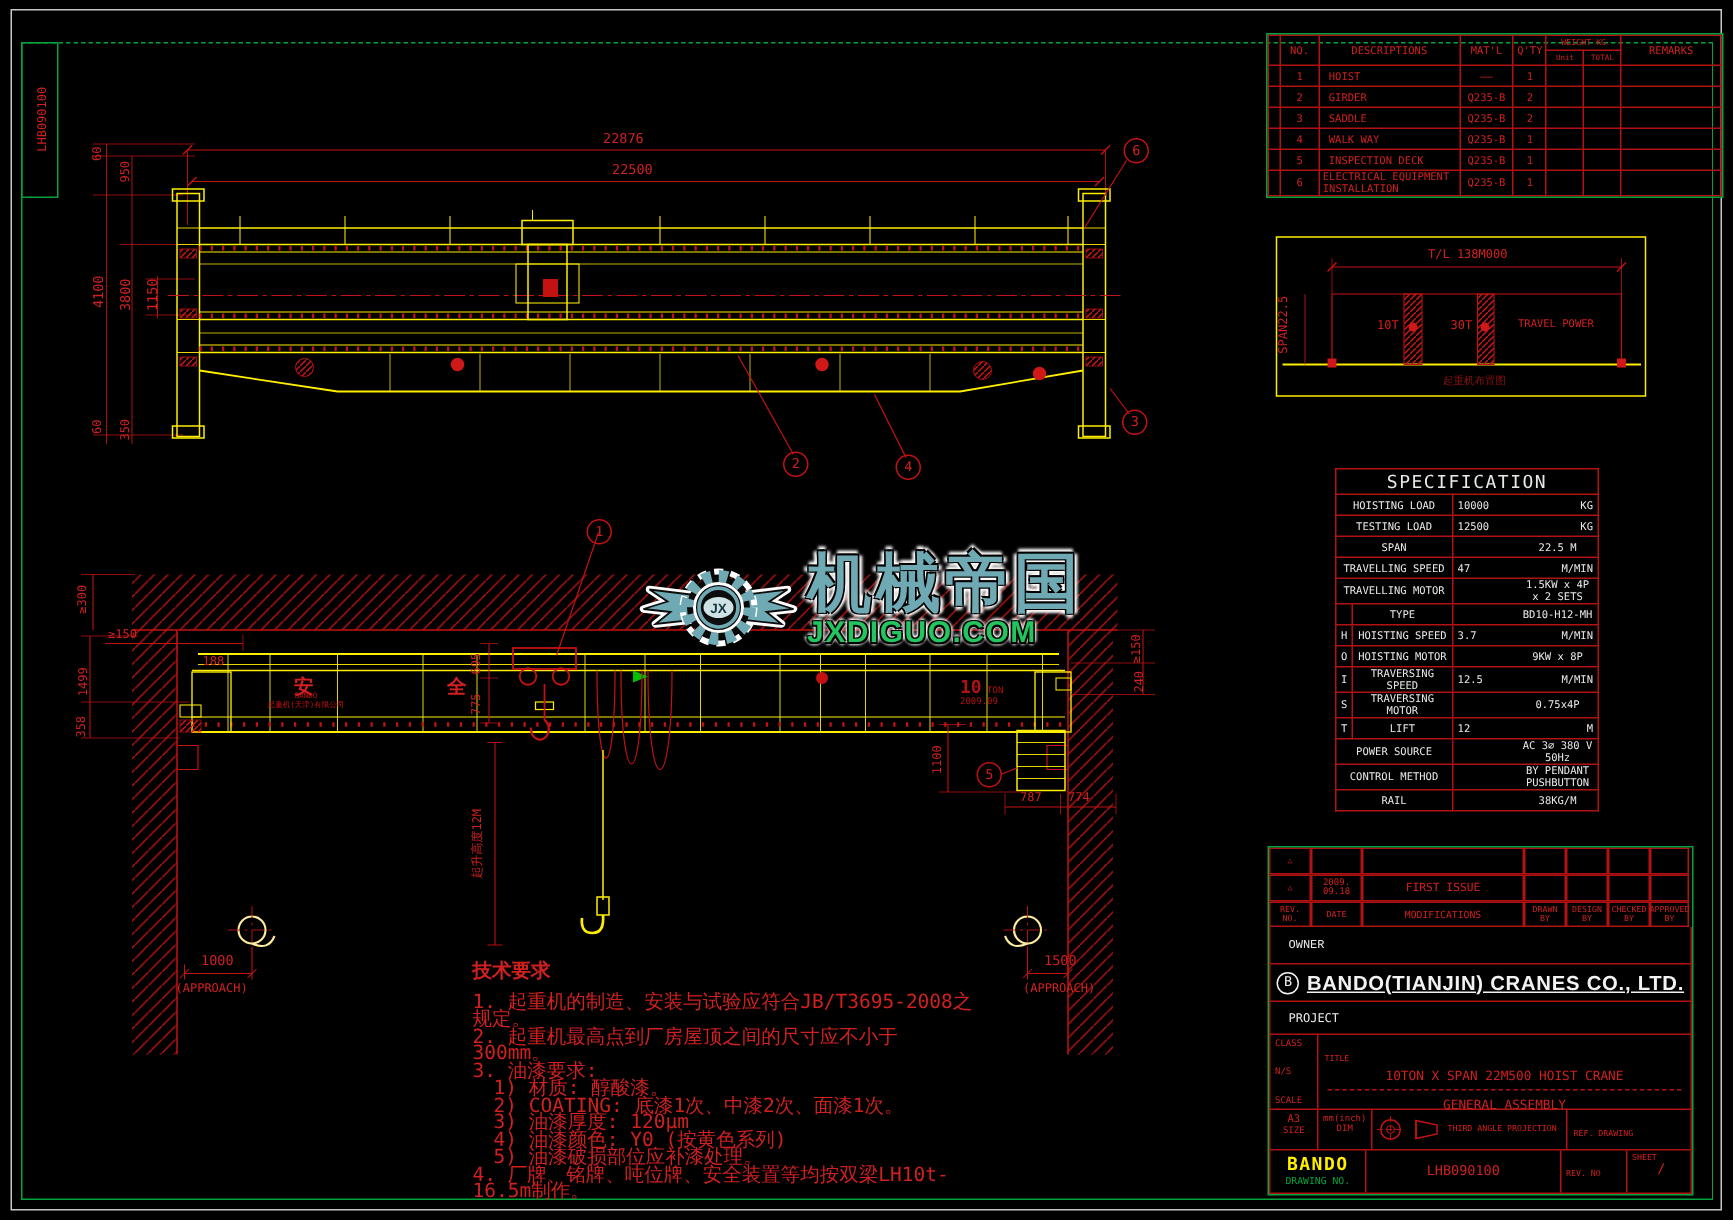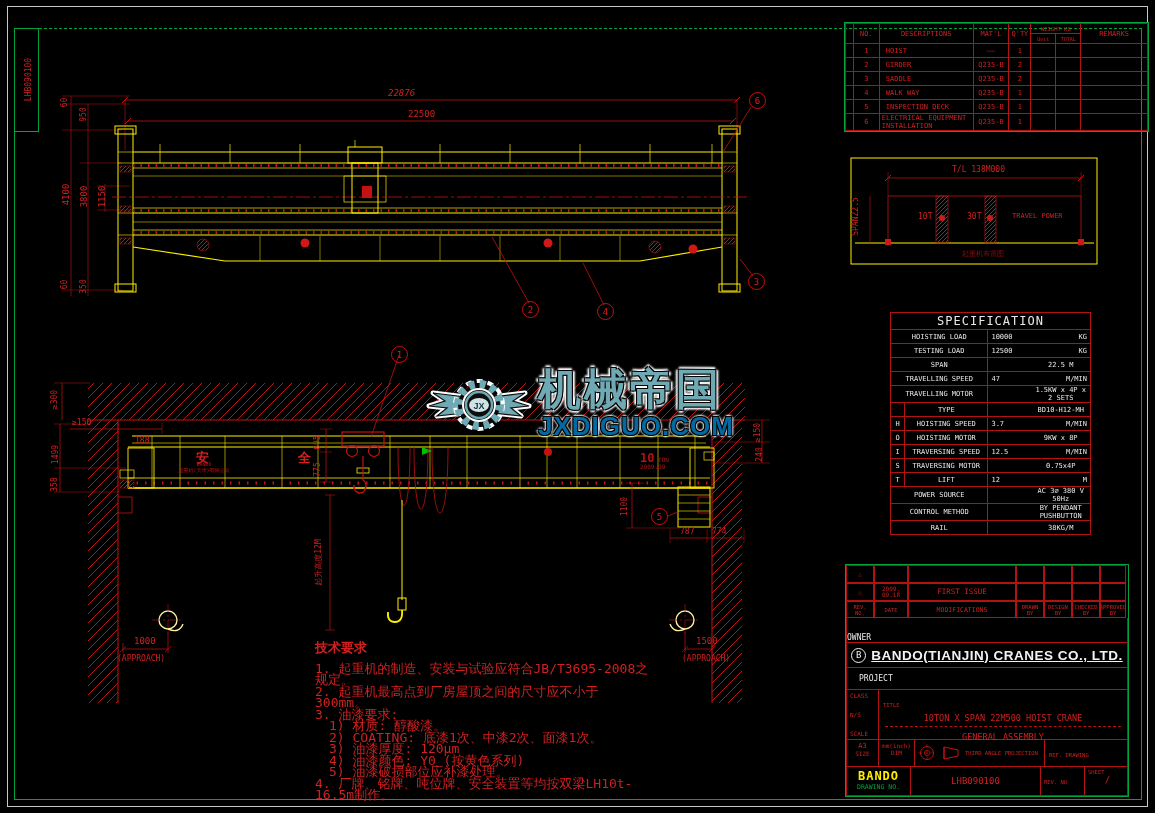--- a/index.html
+++ b/index.html
@@ -19,21 +19,21 @@
   .dim.sm { font-size:8px; }
   .balloon { position:absolute; width:17px; height:17px; border:1px solid #c41212; border-radius:50%;
              color:#d02020; font-size:9px; display:flex; align-items:center; justify-content:center; }
   
   table { border-collapse:collapse; }
   .ptable { position:absolute; left:845px; top:23px; width:303px; outline:1px solid #00a33c; }
   .ptable td, .ptable th { border:1px solid #b31212; color:#d02020; font-size:7px; font-weight:normal;
                            text-align:center; padding:0 1px; line-height:8px; height:14px; }
   .ptable th { height:10px; }
   
-  .stable { position:absolute; left:890px; top:312px; width:201px; }
+  .stable { position:absolute; left:890px; top:312px; width:176px; }
   .stable td { border:1px solid #b31212; color:#e8e8e8; font-size:7px; text-align:center;
                padding:0 1px; height:14px; line-height:8px; }
   .stable .cap { font-size:12px; letter-spacing:1px; height:17px; }
   .stable .vcell { padding:0 3px; }
   .stable .vwrap { display:flex; justify-content:space-between; align-items:center; }
   .stable .vwrap .only { width:100%; text-align:center;margin-left:43px; }
   
   .tblock { position:absolute; left:846px; top:565px; width:282px; height:231px; outline:1px solid #00a33c; }
   .tb-row { display:flex; border:1px solid #b31212; border-top:none; color:#e8e8e8; }
   .rev-grid { display:grid; grid-template-columns:28px 34px 108px 28px 28px 28px 26px; }
@@ -53,22 +53,22 @@
   .notes { position:absolute; left:315px; top:642px; width:335px; color:#d02020; font-size:13px;
            line-height:11.5px; }
   .notes .nt { font-weight:bold; margin-bottom:9px; }
   .notes .ind { padding-left:14px; }
   
   .wm { position:absolute; left:426px; top:367px; display:flex; align-items:flex-start; z-index:30; }
   .wm-cn { font-family:"Liberation Sans", sans-serif; font-weight:bold; font-size:43px; line-height:44px;
            letter-spacing:3px; color:#6fa9b4;
            text-shadow:-1px -1px 0 #000,1px -1px 0 #000,-1px 1px 0 #000,1px 1px 0 #000,
                        -3px 0 2px #fff,3px 0 2px #fff,0 -3px 2px #fff,0 3px 2px #fff; }
-  .wm-url { font-family:"Liberation Sans", sans-serif; font-weight:bold; font-size:26px; letter-spacing:1px;
-           color:#0369a1; margin-top:0px; text-align:left;
+  .wm-url { font-family:"Liberation Sans", sans-serif; font-weight:bold; font-size:20px; letter-spacing:1px;
+           color:#22c55e; margin-top:0px; text-align:left;
            text-shadow:-1px -1px 0 #000,1px -1px 0 #000,-1px 1px 0 #000,1px 1px 0 #000,
                        -2px 0 2px #fff,2px 0 2px #fff,0 -2px 2px #fff,0 2px 2px #fff; }
   .safety { position:absolute; color:#d42020; font-weight:bold; font-size:13px; }
   .gbrand { position:absolute; color:#c41212; font-size:5px; line-height:5.5px; text-align:center; }
   .capmark { position:absolute; color:#b31212; font-size:6px; line-height:7px; }
   .capmark .big { font-size:12px; font-weight:bold; }
   .rl-label { position:absolute; color:#d02020; font-size:8px; white-space:nowrap; }
   .rl-cap { position:absolute; color:#8a1010; font-size:7px; }
 </style>
 </head>
@@ -325,21 +325,21 @@
       <line x1="870" y1="196" x2="870" y2="243" stroke="#c41212" stroke-width="0.6"></line>
       <rect x="936" y="196" width="12" height="47" fill="url(#finehatch)" stroke="#c41212" stroke-width="0.7"></rect>
       <rect x="985" y="196" width="11" height="47" fill="url(#finehatch)" stroke="#c41212" stroke-width="0.7"></rect>
       <circle cx="942" cy="218" r="3" fill="#d01818"></circle>
       <circle cx="990" cy="218" r="3" fill="#d01818"></circle>
       <rect x="885" y="239" width="6" height="6" fill="#d01818"></rect>
       <rect x="1078" y="239" width="6" height="6" fill="#d01818"></rect>
     </g>
   </svg>
 
-  <div class="dim" style="left:388px; top:89px;font-style:italic;">22876</div>
+  <div class="dim" style="left:402px; top:89px;">22876</div>
   <div class="dim" style="left:408px; top:110px;">22500</div>
   <div class="dim v sm" style="left:60px; top:98px;">60</div>
   <div class="dim v sm" style="left:76px; top:110px;">950</div>
   <div class="dim v" style="left:56px; top:190px;">4100</div>
   <div class="dim v" style="left:74px; top:192px;">3800</div>
   <div class="dim v" style="left:92px; top:192px;">1150</div>
   <div class="dim v sm" style="left:60px; top:280px;">60</div>
   <div class="dim v sm" style="left:76px; top:282px;">350</div>
   <div class="balloon" style="left:749px; top:92px;">6</div>
   <div class="balloon" style="left:522px; top:301px;">2</div>
@@ -664,21 +664,21 @@
         <div class="r1"></div>
       <div class="r3">REV. NO.</div>
       <div class="r3">DATE</div>
       <div class="r3" style="font-size:6.5px;">MODIFICATIONS</div>
       <div class="r3">DRAWN BY</div>
       <div class="r3">DESIGN BY</div>
       <div class="r3">CHECKED BY</div>
       <div class="r3">APPROVED BY</div>
     </div>
 
-    <div class="tb-row" style="height:25px; align-items:flex-end; ">
+    <div class="tb-row" style="height:25px; align-items:center; padding-left:12px;font-family:Liberation Mono, monospace;">
       <span class="lblw">OWNER</span>
     </div>
 
     <div class="tb-row" style="height:25px; align-items:center; justify-content:center;">
       <span class="logo-circ">B</span>
       <span class="company">BANDO(TIANJIN) CRANES CO., LTD.</span>
     </div>
 
     <div class="tb-row" style="height:22px; align-items:center; padding-left:12px;">
       <span class="lblw">PROJECT</span>

